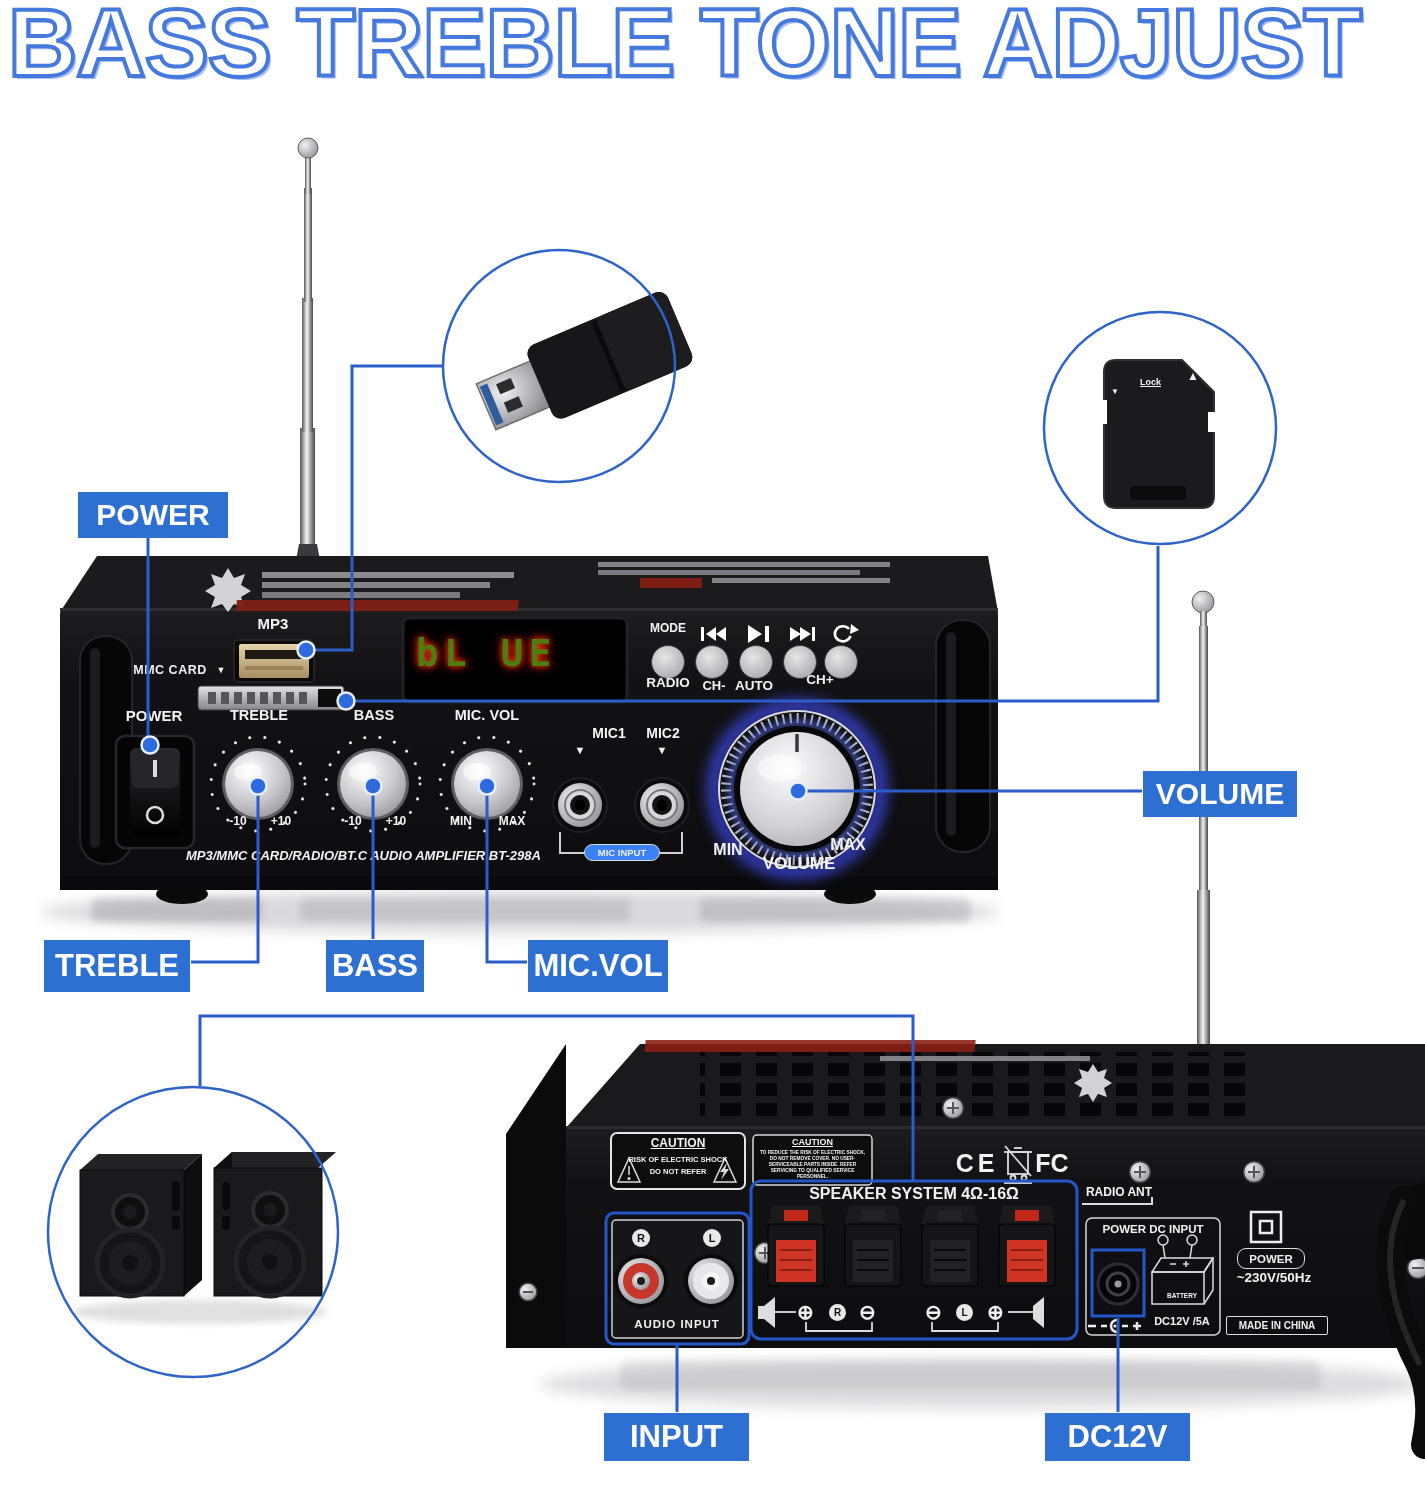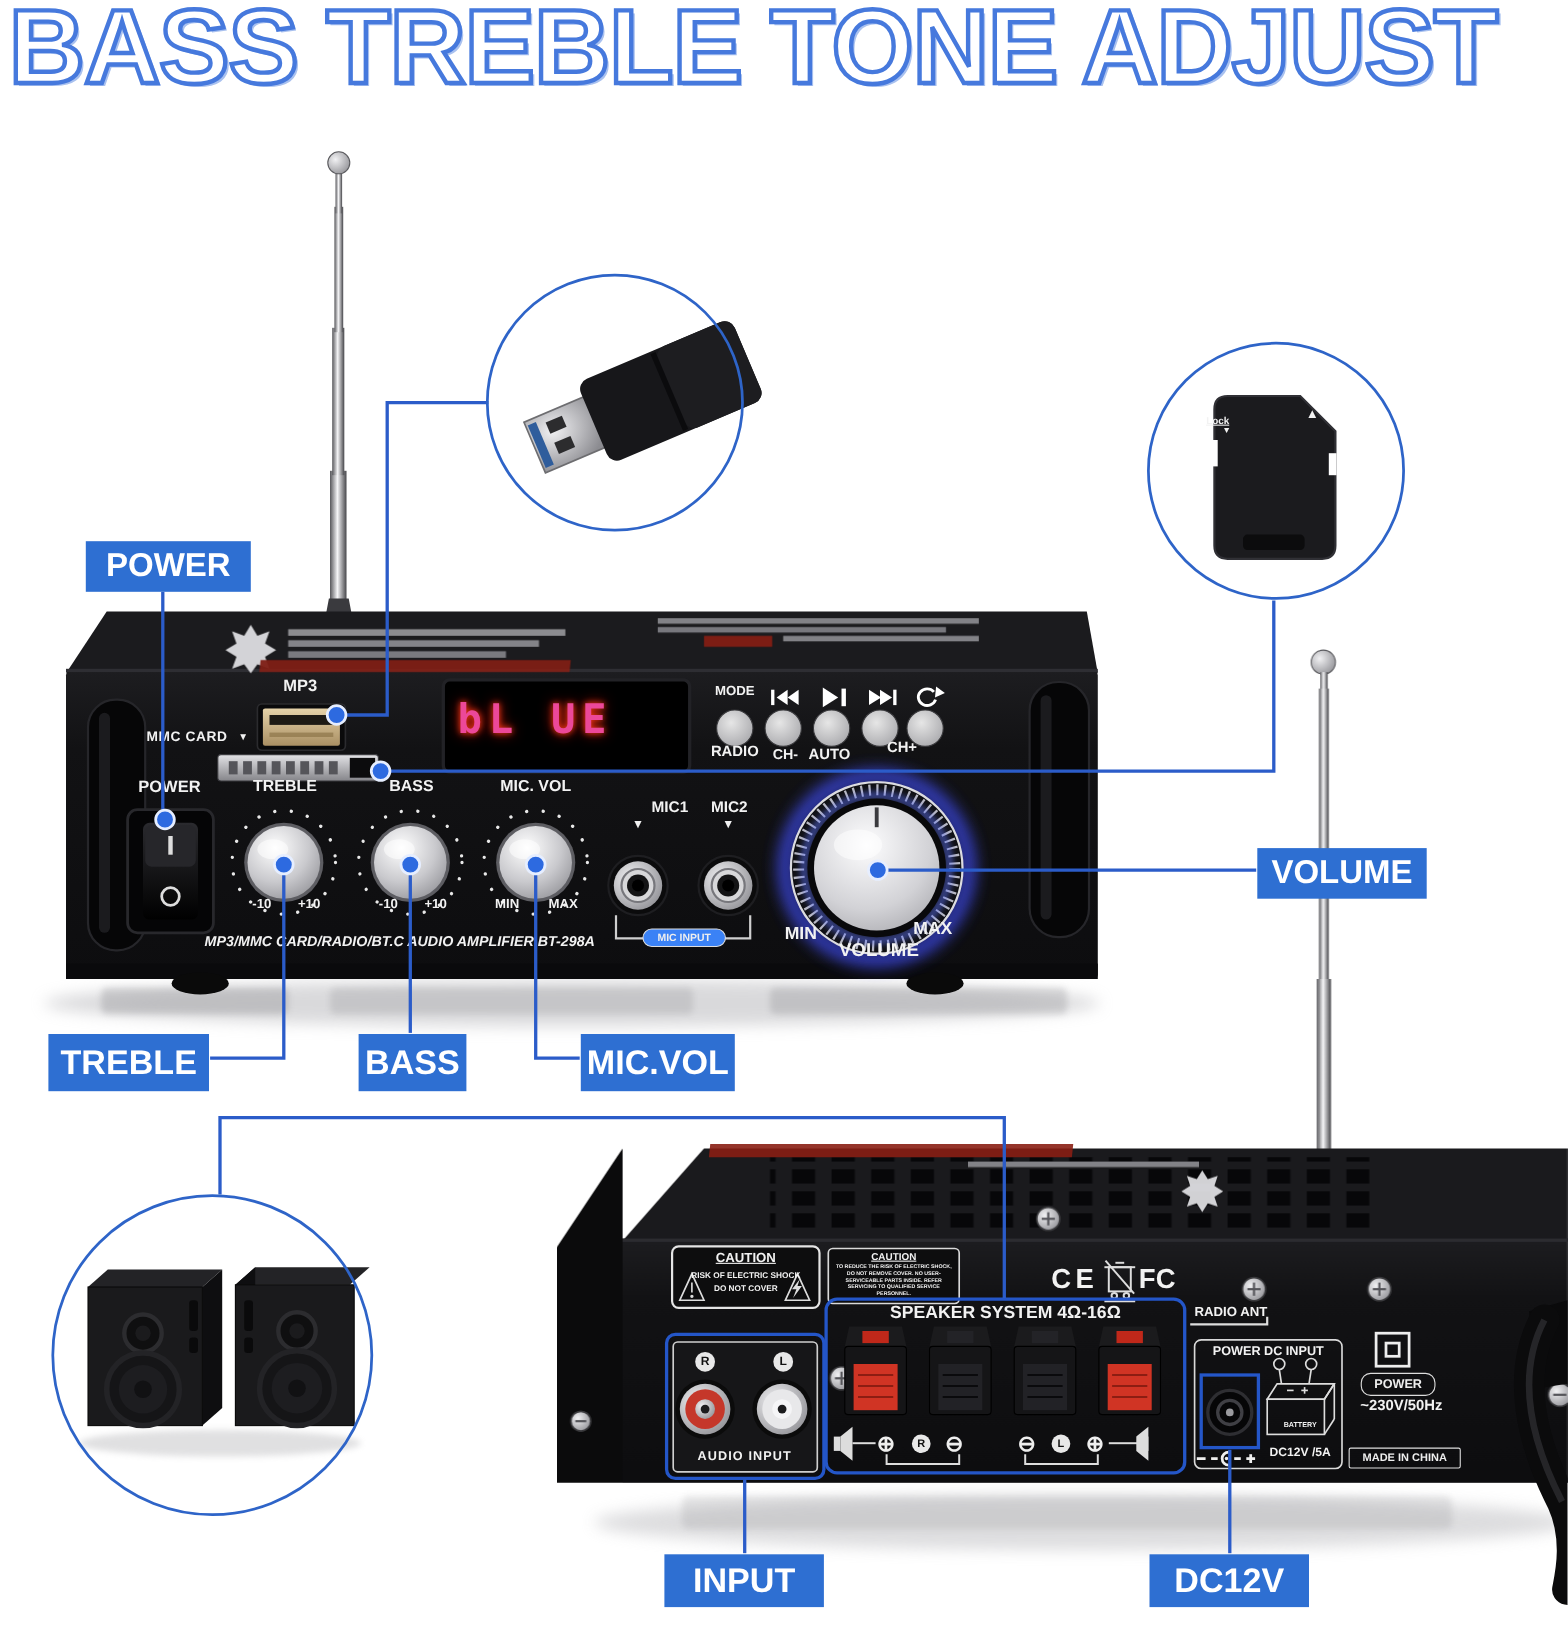--- a/index.html
+++ b/index.html
@@ -5,21 +5,21 @@
   html,body{margin:0;padding:0;background:#fff;}
   #canvas{position:relative;width:1425px;height:1500px;background:#fff;overflow:hidden;
           font-family:"Liberation Sans",sans-serif;}
   .t{position:absolute;font-weight:bold;color:#f2f2f2;text-align:center;line-height:1.1;
      font-family:"Liberation Sans",sans-serif;white-space:nowrap;}
   .callout{position:absolute;background:#2e6fd2;color:#fff;display:flex;align-items:center;
      justify-content:center;font-weight:bold;z-index:9;font-family:"Liberation Sans",sans-serif;}
   #title{position:absolute;left:8px;top:-12px;width:1412px;font-size:96px;font-weight:800;
      letter-spacing:-1px;color:#fff;-webkit-text-stroke:4px #4679dd;
      text-shadow:3px 3px 0 #a9c1ef;white-space:nowrap;z-index:2;}
-  .led{font-family:"DejaVu Sans Mono",monospace;color:#ec4899;
+  .led{font-family:"DejaVu Sans Mono",monospace;color:#4d7c0f;
      text-shadow:0 0 6px #ff3a1a,0 0 12px #c41504;}
   .pill{position:absolute;border:1.5px solid #ddd;border-radius:9px;color:#eee;font-weight:bold;
      display:flex;align-items:center;justify-content:center;z-index:5;}
   .circ{position:absolute;border-radius:50%;background:#e8e8e8;color:#111;font-weight:bold;
      display:flex;align-items:center;justify-content:center;z-index:5;}
   .sym{position:absolute;color:#eee;font-weight:bold;z-index:5;}
   svg{position:absolute;left:0;top:0;}
   #photo{z-index:1;} .txt{z-index:5;} #annot{z-index:8;pointer-events:none;}
 </style>
 </head>
@@ -499,21 +499,21 @@
   <span class="t txt" style="left:572px;top:744px;width:16px;font-size:11px;">▼</span>
   <span class="t txt" style="left:654px;top:744px;width:16px;font-size:11px;">▼</span>
   <span class="pill" style="left:584px;top:844px;width:74px;height:15px;font-size:9.5px;background:#3b82f6;">MIC INPUT</span>
   <span class="t txt" style="left:706px;top:841px;width:44px;font-size:16px;">MIN</span>
   <span class="t txt" style="left:824px;top:836px;width:48px;font-size:16px;">MAX</span>
   <span class="t txt" style="left:747px;top:855px;width:104px;font-size:17px;">VOLUME</span>
   <span class="t txt" style="left:150px;top:849px;width:420px;font-size:13px;font-style:italic;text-align:left;margin-left:36px;">MP3/MMC CARD/RADIO/BT.C AUDIO AMPLIFIER BT-298A</span>
 
   <span class="t txt" style="left:618px;top:1137px;width:120px;font-size:12px;text-decoration:underline;">CAUTION</span>
   <span class="t txt" style="left:614px;top:1156px;width:128px;font-size:7.5px;">RISK OF ELECTRIC SHOCK</span>
-  <span class="t txt" style="left:614px;top:1168px;width:128px;font-size:7.5px;">DO NOT COVER</span>
+  <span class="t txt" style="left:614px;top:1168px;width:128px;font-size:7.5px;">DO NOT REFER</span>
   <span class="t txt" style="left:757px;top:1138px;width:111px;font-size:9px;text-decoration:underline;">CAUTION</span>
   <span class="t txt" style="left:759px;top:1150px;width:107px;font-size:4.8px;white-space:normal;line-height:6px;">TO REDUCE THE RISK OF ELECTRIC SHOCK, DO NOT REMOVE COVER. NO USER-SERVICEABLE PARTS INSIDE. REFER SERVICING TO QUALIFIED SERVICE PERSONNEL.</span>
   <span class="t txt" style="left:952px;top:1150px;width:50px;font-size:25px;letter-spacing:4px;">CE</span>
   <span class="t txt" style="left:1030px;top:1150px;width:44px;font-size:25px;">FC</span>
   <span class="t txt" style="left:1080px;top:1186px;width:78px;font-size:12px;">RADIO ANT</span>
   <span class="t txt" style="left:756px;top:1185px;width:316px;font-size:16px;">SPEAKER SYSTEM 4Ω-16Ω</span>
   <span class="sym" style="left:797px;top:1300px;font-size:20px;">⊕</span>
   <span class="circ" style="left:829px;top:1304px;width:17px;height:17px;font-size:10px;">R</span>
   <span class="sym" style="left:859px;top:1300px;font-size:20px;">⊖</span>
   <span class="sym" style="left:925px;top:1300px;font-size:20px;">⊖</span>
@@ -522,21 +522,21 @@
   <span class="circ" style="left:632px;top:1229px;width:18px;height:18px;font-size:11px;">R</span>
   <span class="circ" style="left:703px;top:1229px;width:18px;height:18px;font-size:11px;">L</span>
   <span class="t txt" style="left:616px;top:1318px;width:122px;font-size:11.5px;letter-spacing:1px;">AUDIO INPUT</span>
   <span class="t txt" style="left:1090px;top:1223px;width:126px;font-size:11.5px;">POWER DC INPUT</span>
   <span class="t txt" style="left:1156px;top:1292px;width:52px;font-size:6.5px;">BATTERY</span>
   <span class="t txt" style="left:1147px;top:1315px;width:70px;font-size:11px;">DC12V /5A</span>
   <span class="pill" style="left:1237px;top:1248px;width:66px;height:19px;font-size:11.5px;">POWER</span>
   <span class="t txt" style="left:1226px;top:1271px;width:96px;font-size:13.5px;">~230V/50Hz</span>
   <span class="pill" style="left:1226px;top:1316px;width:100px;height:17px;font-size:10px;border-radius:2px;border-width:1px;">MADE IN CHINA</span>
 
-  <span class="t txt" style="left:1092px;top:378px;width:30px;font-size:9px;text-align:center;text-decoration:underline;">Lock</span>
+  <span class="t txt" style="left:1140px;top:378px;width:30px;font-size:9px;text-align:left;text-decoration:underline;">Lock</span>
   <span class="t txt" style="left:1108px;top:388px;width:14px;font-size:8px;">▼</span>
   <span class="t txt" style="left:1184px;top:370px;width:18px;font-size:12px;">▲</span>
 
   <svg id="annot" width="1425" height="1500" viewBox="0 0 1425 1500">
     <g fill="none" stroke="#2b5cc9" stroke-width="3">
       <path d="M148,538 V741"></path>
       <path d="M310,650 H352 V366 H444"></path>
       <path d="M350,701 H1158 V546"></path>
       <path d="M258,792 V962 H191"></path>
       <path d="M373,792 V939"></path>

